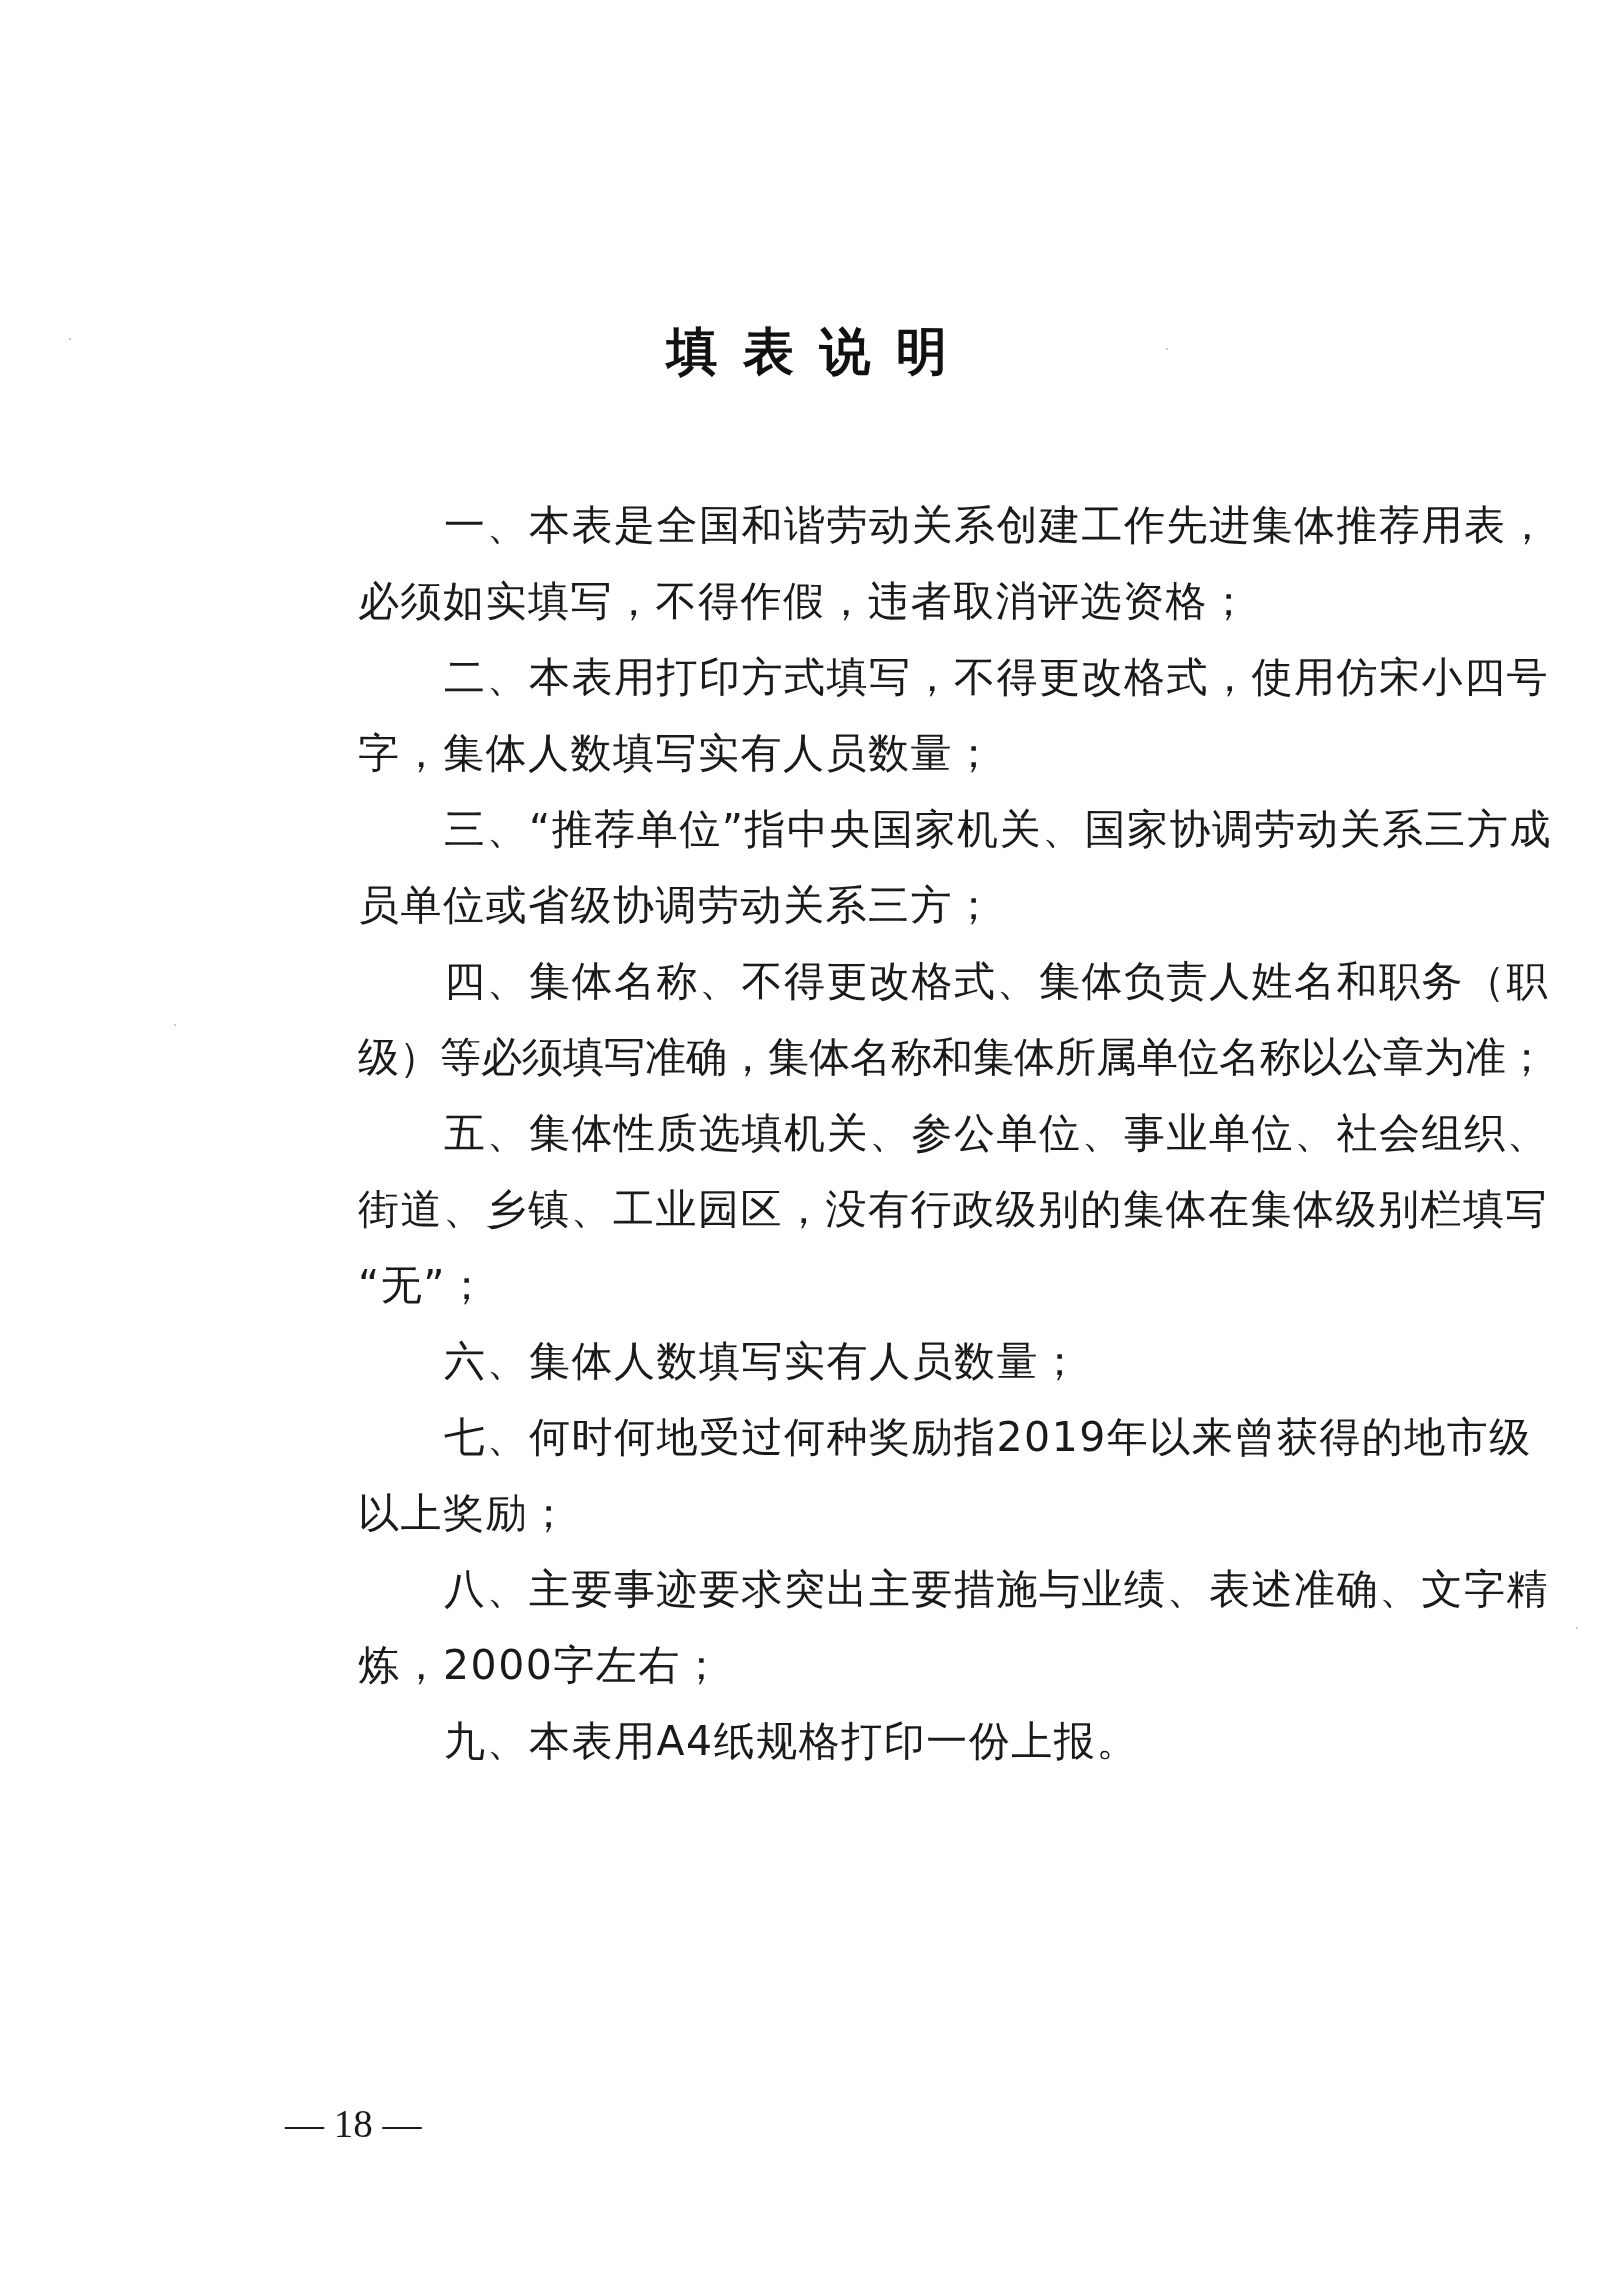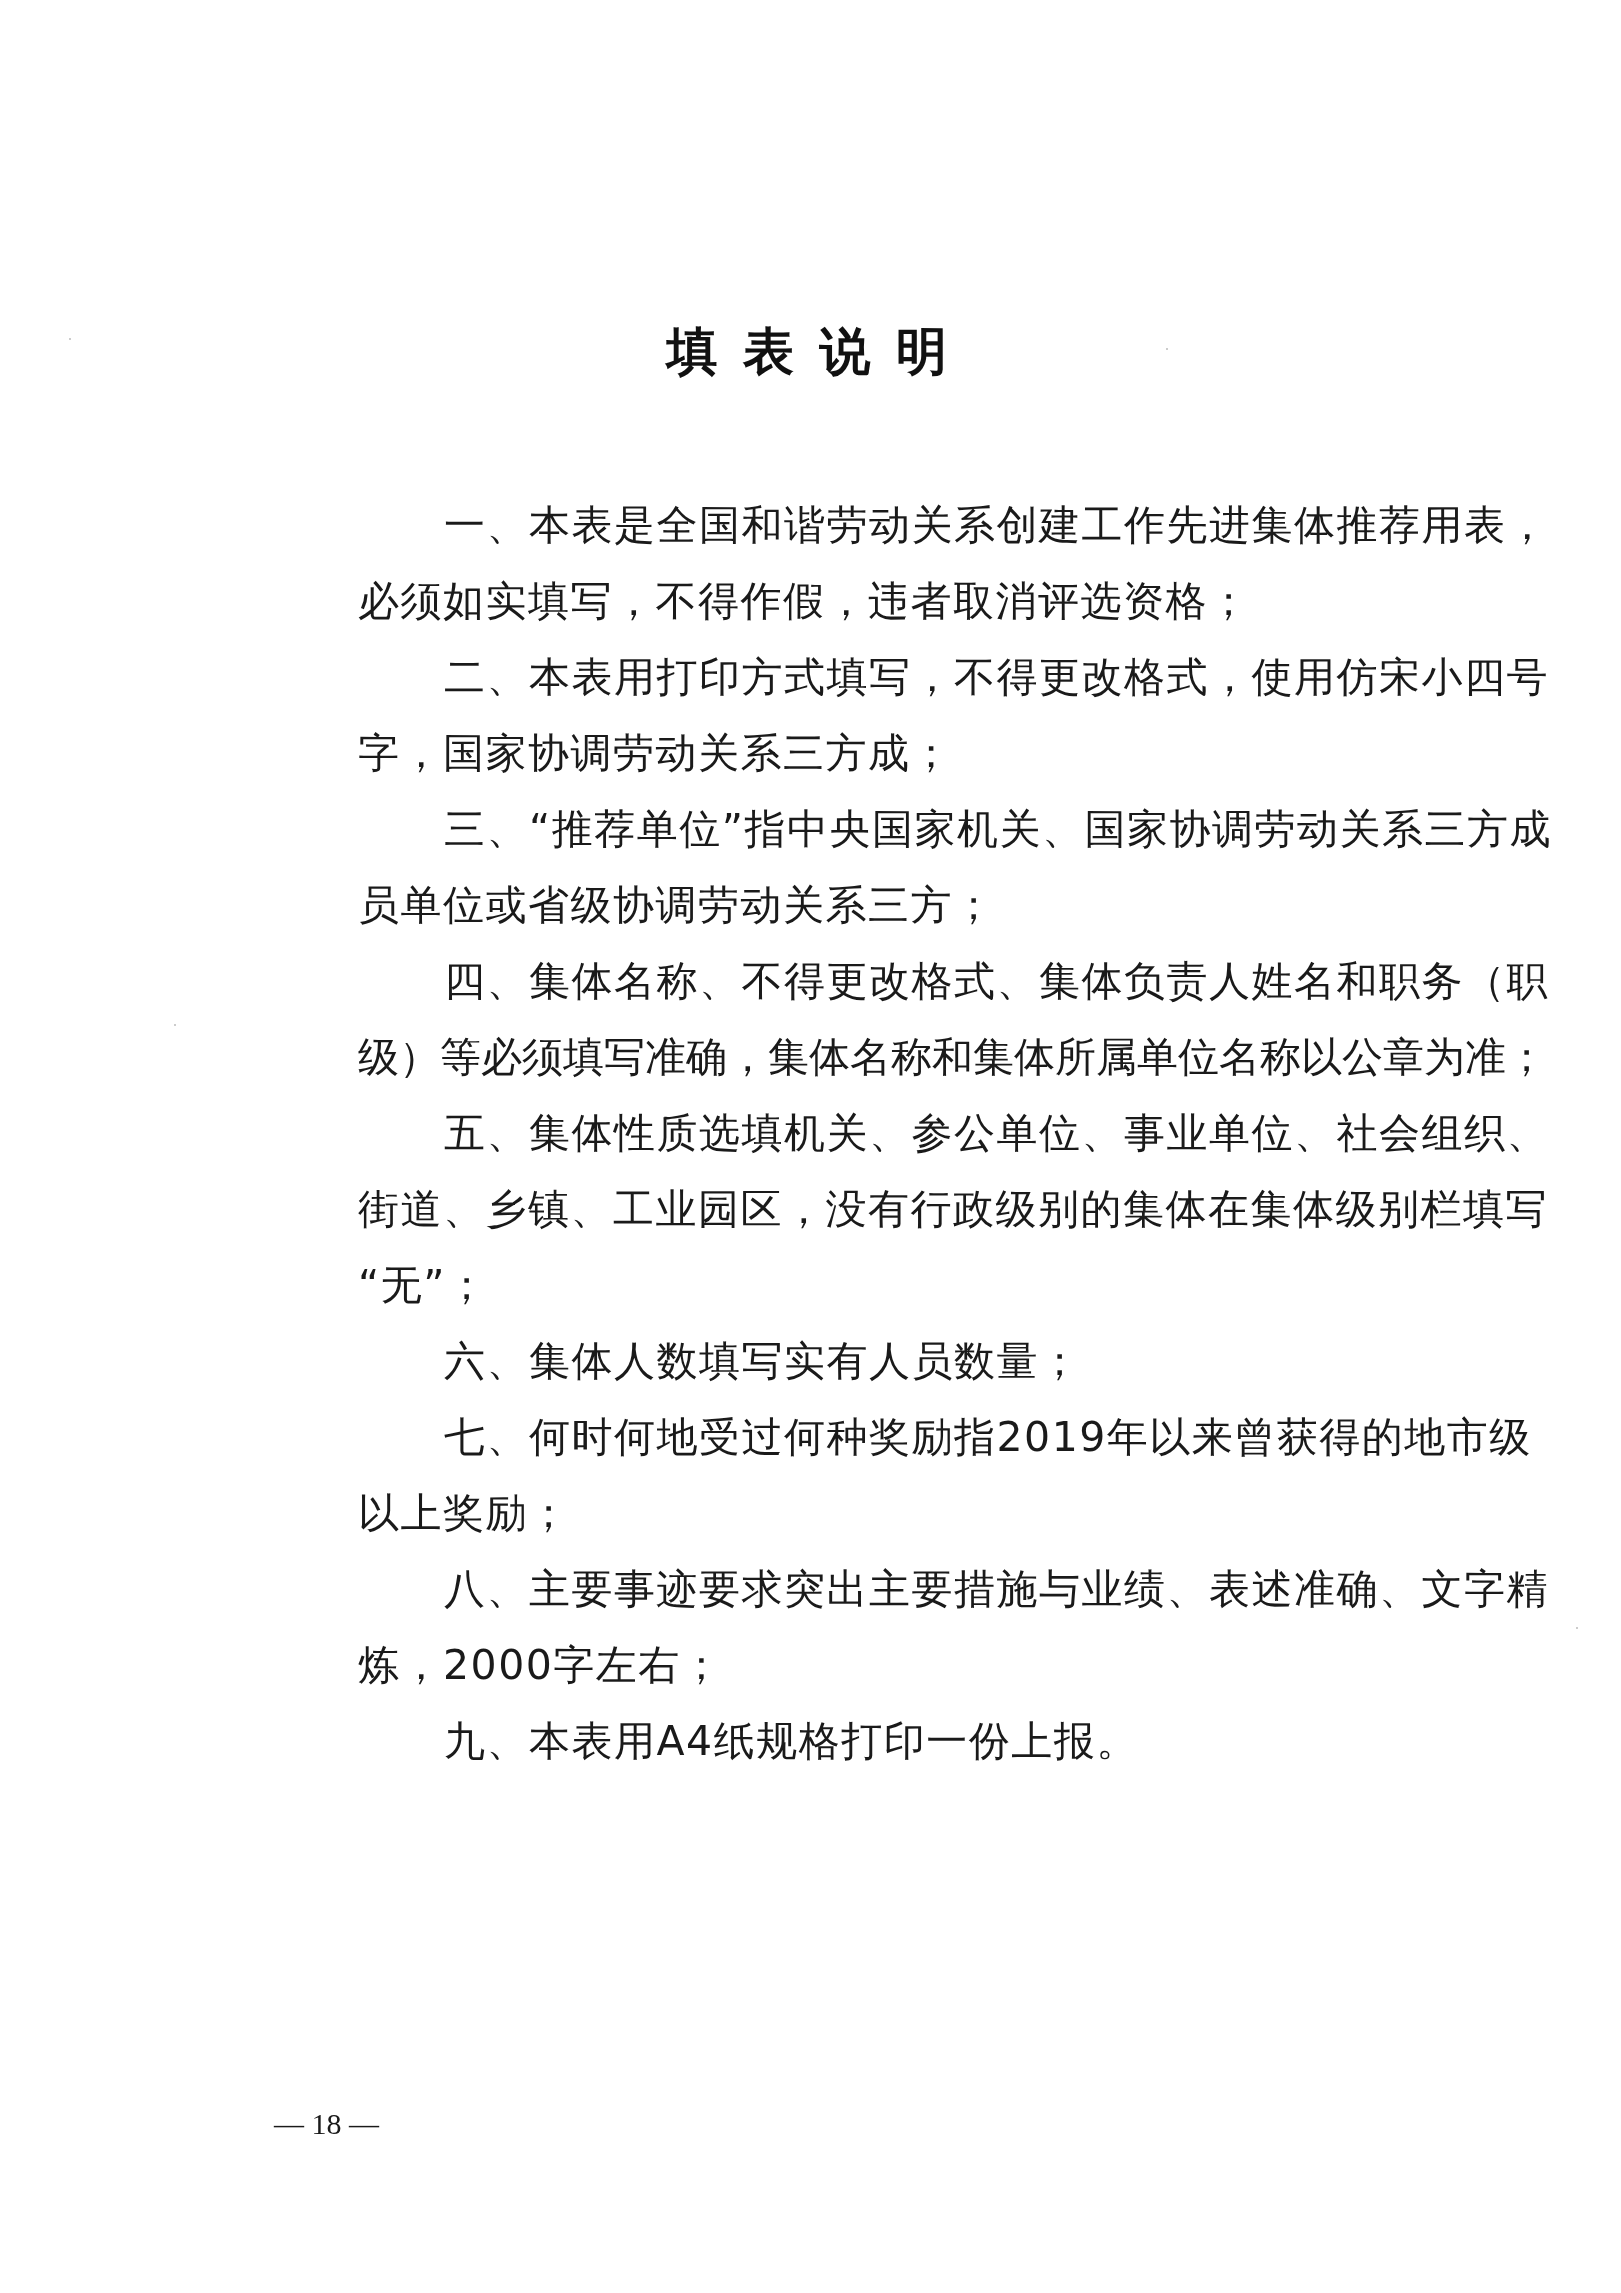--- a/index.html
+++ b/index.html
@@ -21,41 +21,41 @@
     font-family: "DejaVu Sans", "Liberation Sans", sans-serif;
     letter-spacing: 1.5px;
   }
   .para {
     margin: 0; text-indent: 86px; text-align: justify;
     text-align-last: left;
   }
   .line { display: block; white-space: nowrap; }
   .line.first { padding-left: 86px; }
   .footer {
-    position: absolute; left: 274px; top: 2099px;
-    font-size: 30px; line-height: 49px; color: #1a1a1a;
+    position: absolute; left: 285px; top: 2099px;
+    font-size: 39px; line-height: 49px; color: #1a1a1a;
     font-family: "Liberation Serif", "DejaVu Serif", serif;
   }
   .dot { position: absolute; width: 2px; height: 2px; background: #bbb; border-radius: 1px; }
 </style>
 </head>
 <body>
 
 <div class="page">
 
   <div class="title">填表说明</div>
 
   <div class="body">
     <div class="para">
       <span class="line first">一、本表是全国和谐劳动关系创建工作先进集体推荐用表，</span>
       <span class="line">必须如实填写，不得作假，违者取消评选资格；</span>
     </div>
     <div class="para">
       <span class="line first">二、本表用打印方式填写，不得更改格式，使用仿宋小四号</span>
-      <span class="line">字，国家协调劳动关系三方成；</span>
+      <span class="line">字，集体人数填写实有人员数量；</span>
     </div>
     <div class="para">
       <span class="line first">三、“推荐单位”指中央国家机关、国家协调劳动关系三方成</span>
       <span class="line">员单位或省级协调劳动关系三方；</span>
     </div>
     <div class="para">
       <span class="line first">四、集体名称、不得更改格式、集体负责人姓名和职务（职</span>
       <span class="line" style="letter-spacing:0px;">级）等必须填写准确，集体名称和集体所属单位名称以公章为准；</span>
     </div>
     <div class="para">

